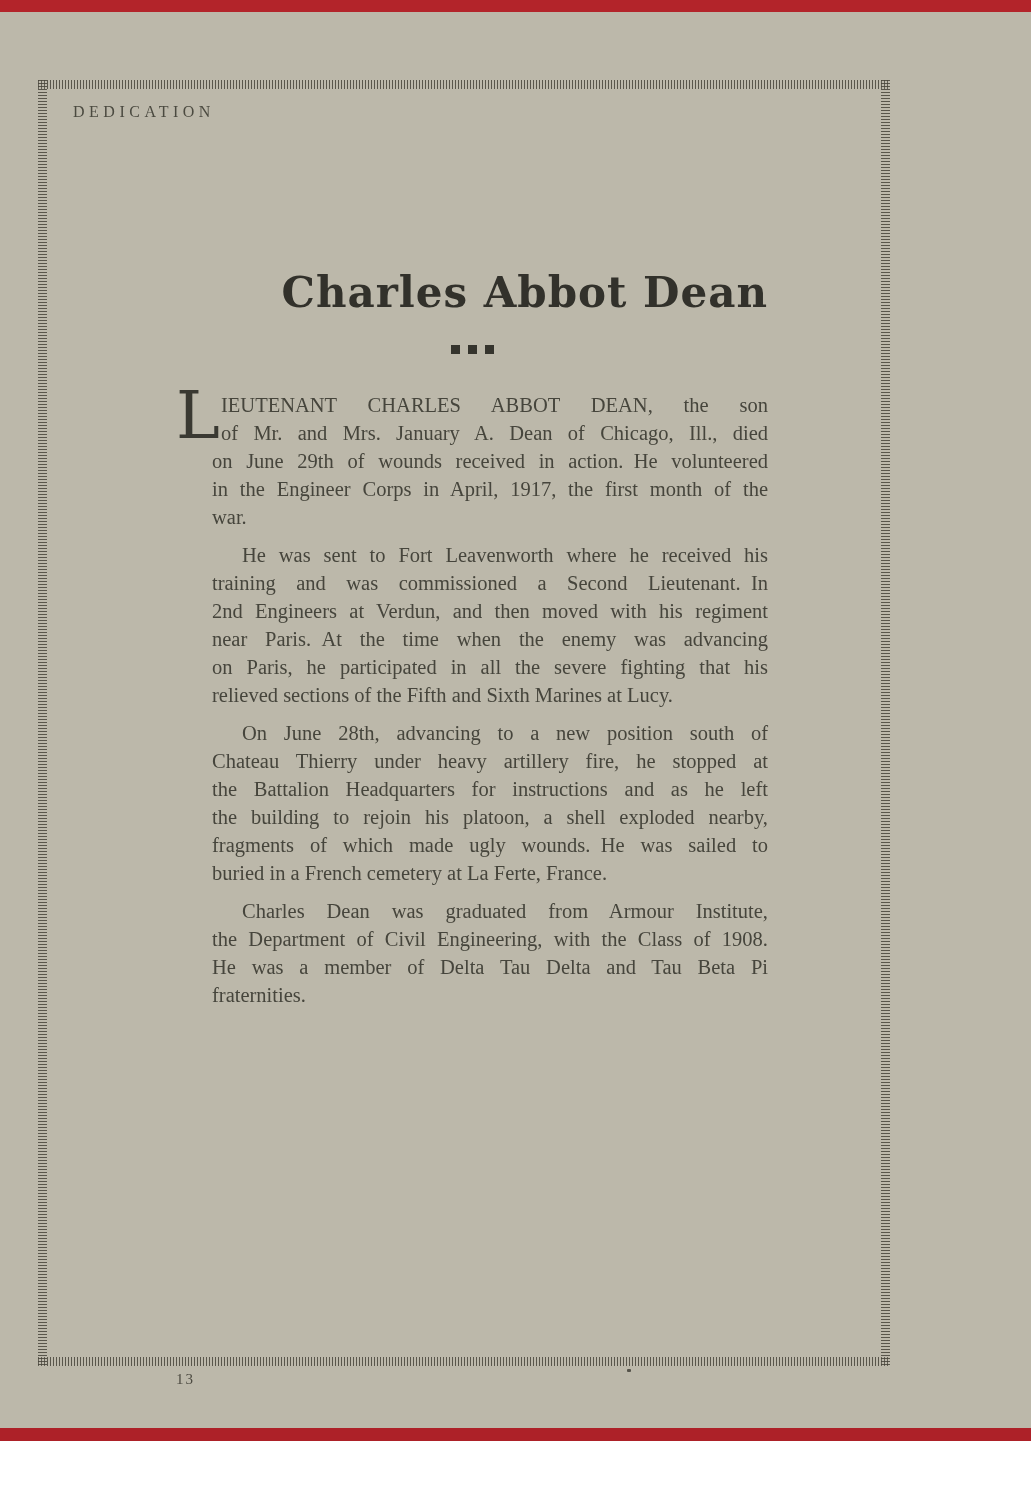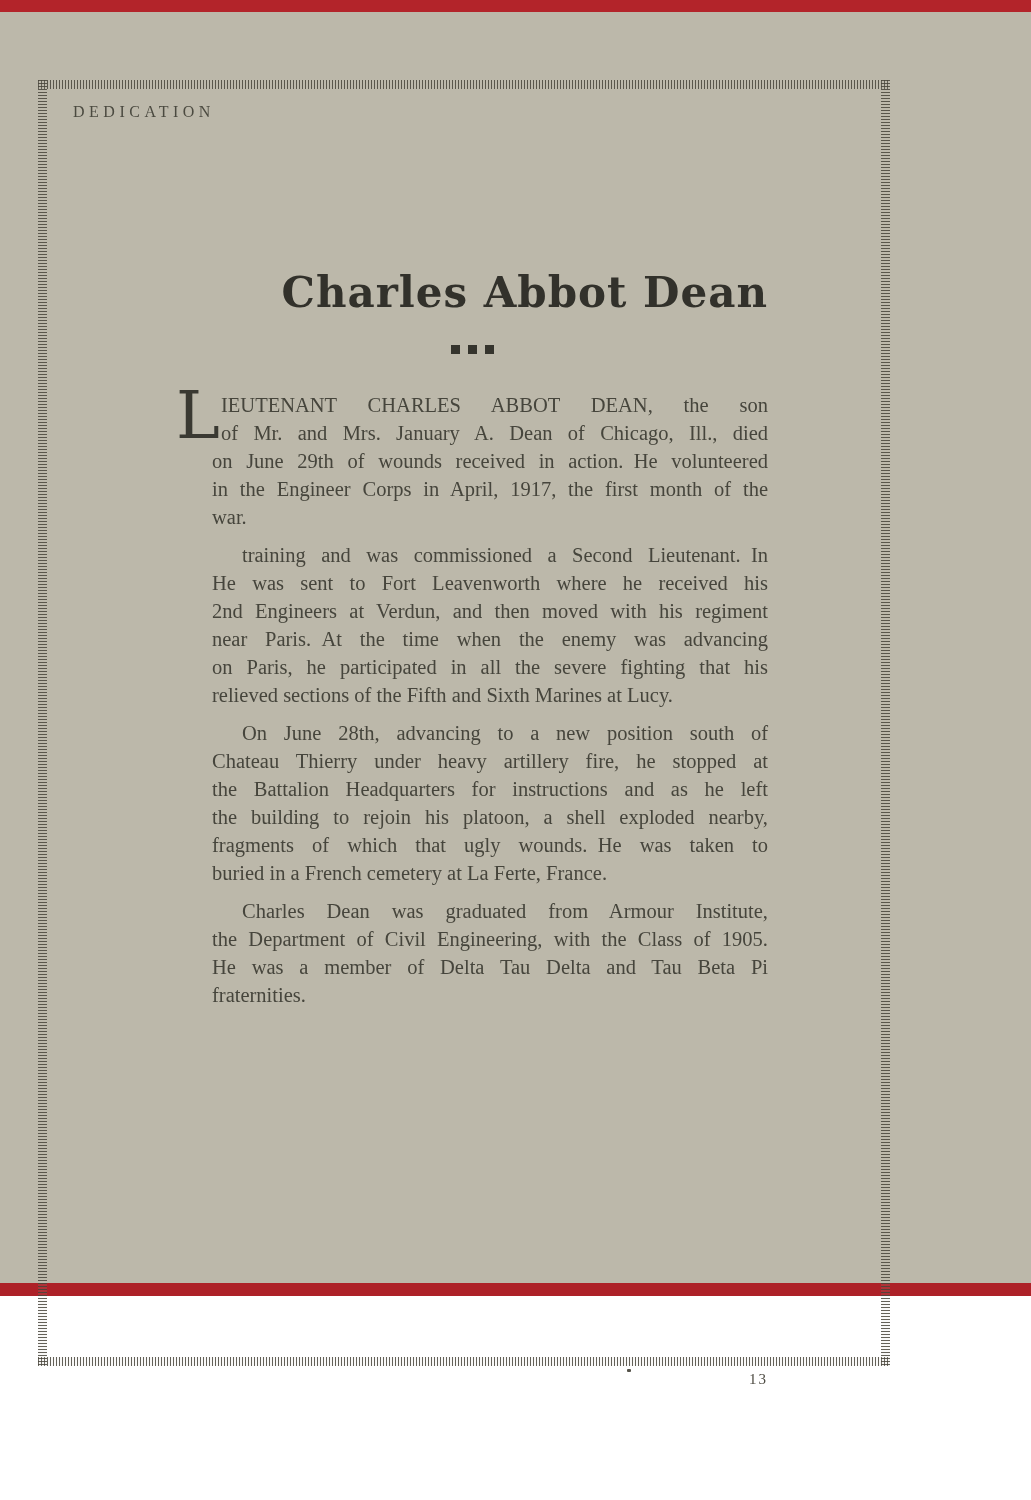--- a/index.html
+++ b/index.html
@@ -2,21 +2,21 @@
 <html><head>
 <meta charset="utf-8">
 <style>
   html,body { margin:0; padding:0; }
   body {
     width:1031px; height:1500px;
     font-family:"Liberation Serif","DejaVu Serif",serif;
     overflow:hidden;
   }
   .page {
-    position:relative; width:1031px; height:1296px;
+    position:relative; width:1031px; height:1441px;
     background:
       radial-gradient(ellipse 900px 700px at 52% 42%, rgba(255,255,245,0.10), rgba(0,0,0,0) 70%),
       linear-gradient(180deg,#a9a496 0%,#b6b2a4 5%,#bebaac 22%,#c2beb0 48%,#bdb9ab 75%,#b3af a1 92%,#aeaa9c 100%);
     background-color:#bcb8aa;
   }
   
   .edge-red { position:absolute; left:0; width:1031px; background:#b3242a; }
   .edge-red.top { top:0; height:12px; }
   .edge-red.bottom { bottom:0; height:13px; background:#ad2128; }
 
@@ -64,21 +64,21 @@
   }
   .line.last { text-align-last:left; }
   .para.indent .line:first-child { text-indent:30px; }
   .dropcap {
     float:left; width:36px; height:52px; margin-right:9px;
     font-size:66px; line-height:50px; color:#3a3932;
     font-family:"DejaVu Serif","Liberation Serif",serif;
   }
   .folio {
     position:absolute; left:176px; width:592px; top:1371px;
-    text-align:right; font-size:15px; letter-spacing:2px; color:#4c4a41;
+    text-align:left; font-size:15px; letter-spacing:2px; color:#4c4a41;
   }
   .speck { position:absolute; left:627px; top:1369px; width:4px; height:3px; background:#55534a; border-radius:1px; }
 </style>
 </head>
 <body>
 
 <div class="page">
 
   <div class="edge-red top"></div>
   <div class="edge-red bottom"></div>
@@ -101,38 +101,38 @@
   <div class="text-column">
       <div class="para">
         <div class="dropcap">L</div>
         <div class="line">IEUTENANT CHARLES ABBOT DEAN, the son</div>
         <div class="line">of Mr. and Mrs. January A. Dean of Chicago, Ill., died</div>
         <div class="line">on June 29th of wounds received in action. He volunteered</div>
         <div class="line">in the Engineer Corps in April, 1917, the first month of the</div>
         <div class="line last">war.</div>
       </div>
       <div class="para indent">
+        <div class="line">He was sent to Fort Leavenworth where he received his</div>
         <div class="line">training and was commissioned a Second Lieutenant. In</div>
-        <div class="line">He was sent to Fort Leavenworth where he received his</div>
         <div class="line">2nd Engineers at Verdun, and then moved with his regiment</div>
         <div class="line">near Paris. At the time when the enemy was advancing</div>
         <div class="line">on Paris, he participated in all the severe fighting that his</div>
         <div class="line last">relieved sections of the Fifth and Sixth Marines at Lucy.</div>
       </div>
       <div class="para indent">
         <div class="line">On June 28th, advancing to a new position south of</div>
         <div class="line">Chateau Thierry under heavy artillery fire, he stopped at</div>
         <div class="line">the Battalion Headquarters for instructions and as he left</div>
         <div class="line">the building to rejoin his platoon, a shell exploded nearby,</div>
-        <div class="line">fragments of which that ugly wounds. He was taken to</div>
+        <div class="line">fragments of which made ugly wounds. He was sailed to</div>
         <div class="line last">buried in a French cemetery at La Ferte, France.</div>
       </div>
       <div class="para indent">
         <div class="line">Charles Dean was graduated from Armour Institute,</div>
-        <div class="line">the Department of Civil Engineering, with the Class of 1905.</div>
+        <div class="line">the Department of Civil Engineering, with the Class of 1908.</div>
         <div class="line">He was a member of Delta Tau Delta and Tau Beta Pi</div>
         <div class="line last">fraternities.</div>
       </div>
     </div>
 
   <div class="speck"></div>
 
   <div class="folio">13</div>
 
 </div>

